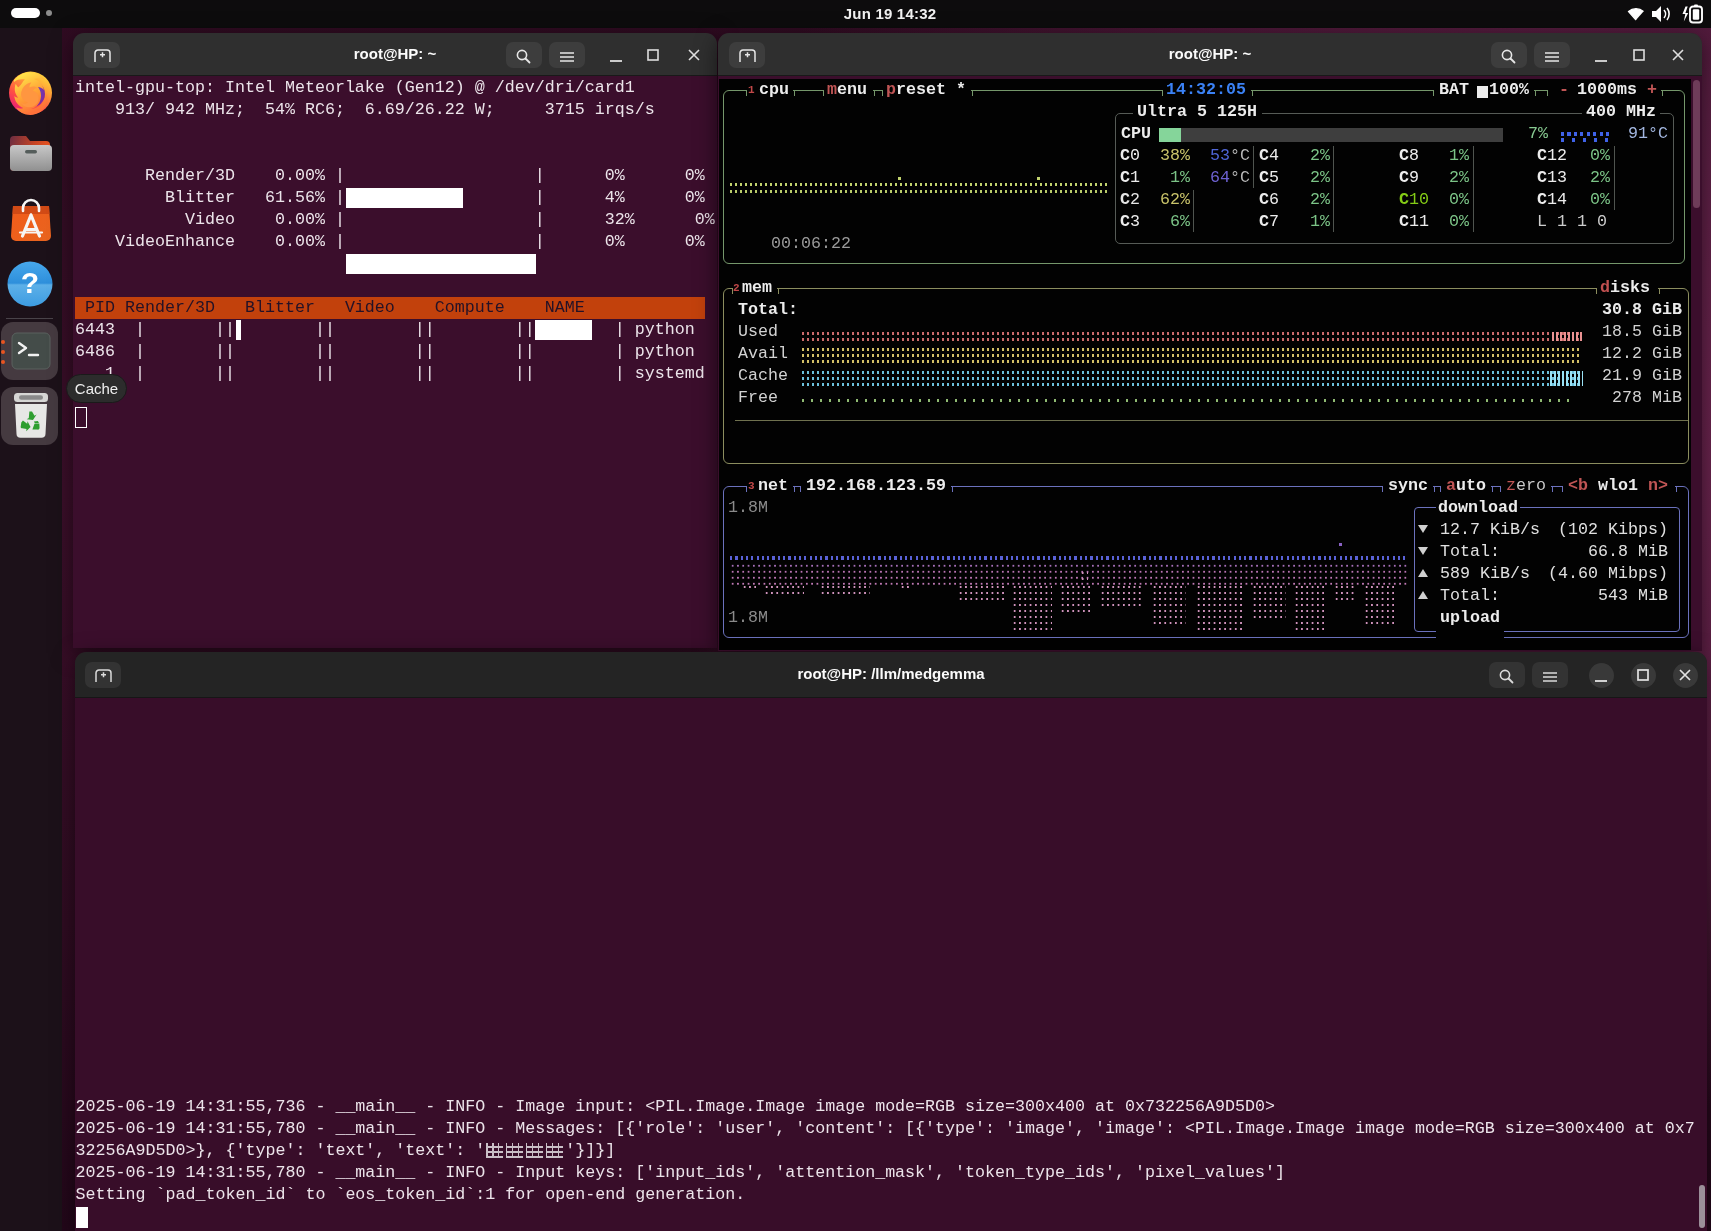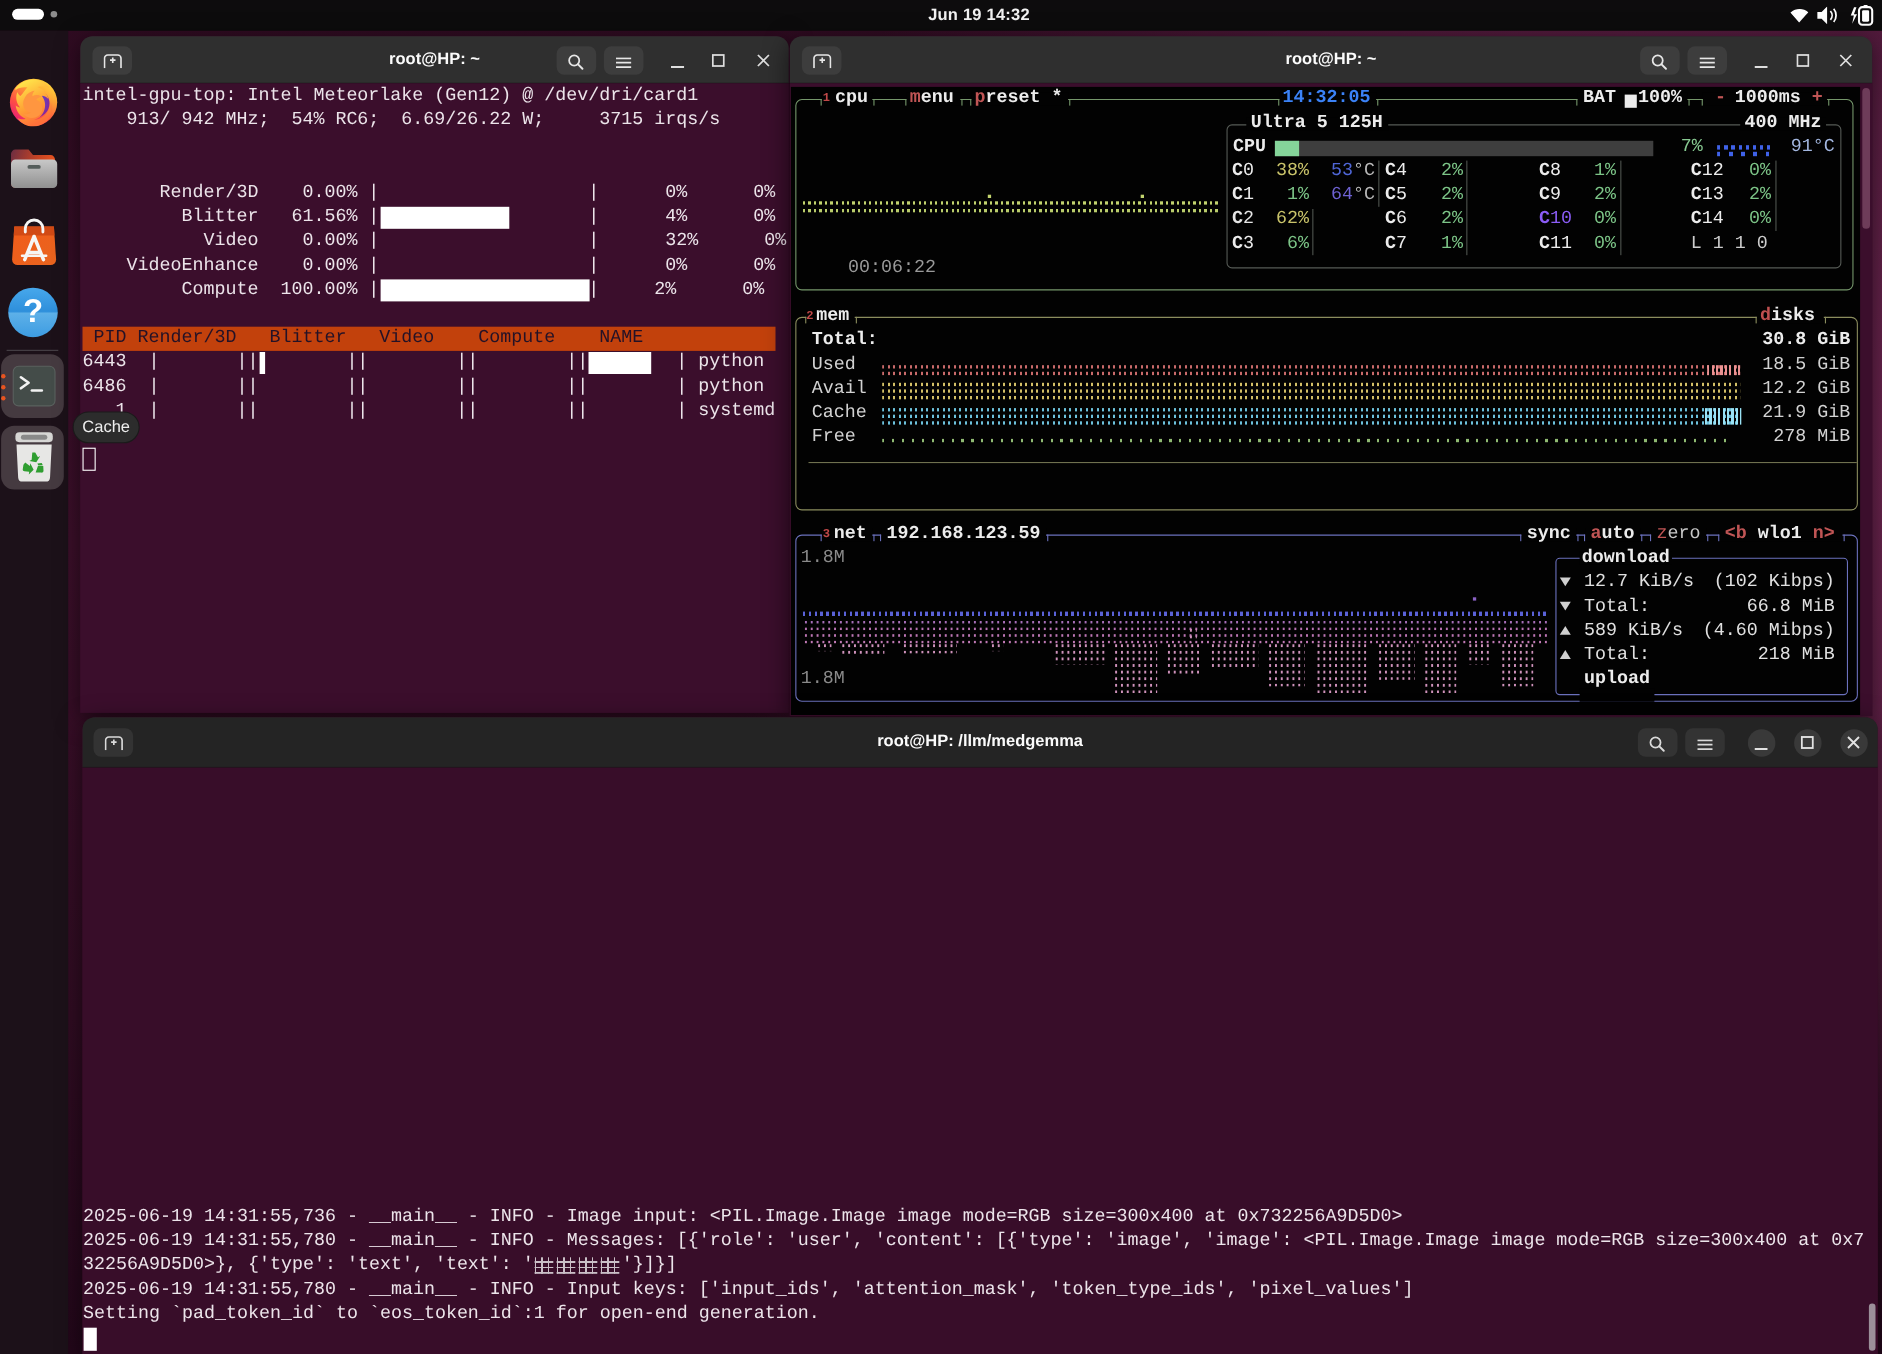--- a/index.html
+++ b/index.html
@@ -176,21 +176,20 @@
       </svg>
   </div>
   <div class="abs" style="left:0;top:43px;width:644px;height:572px;background:#3b0e2c;overflow:hidden">
 
     <div class="tl" style="left:2px;top:1px">intel-gpu-top: Intel Meteorlake (Gen12) @ /dev/dri/card1</div>
     <div class="tl" style="left:2px;top:23px">    913/ 942 MHz;  54% RC6;  6.69/26.22 W;     3715 irqs/s</div>
     <div class="tl" style="left:2px;top:89px">       Render/3D    0.00% |                   |      0%      0%</div>
     <div class="tl" style="left:2px;top:111px">         Blitter   61.56% |                   |      4%      0%</div>
     <div class="tl" style="left:2px;top:133px">           Video    0.00% |                   |      32%      0%</div>
     <div class="tl" style="left:2px;top:155px">    VideoEnhance    0.00% |                   |      0%      0%</div>
-    <div class="tl" style="left:2px;top:177px">         Compute  100.00% |                   |     2%      0% </div>
     <div class="tl" style="left:2px;top:221px;background:#c2410c;color:#241227"> PID Render/3D   Blitter   Video    Compute    NAME            </div>
     <div class="tl" style="left:2px;top:243px">6443  |       ||        ||        ||        ||        | python</div>
     <div class="tl" style="left:2px;top:265px">6486  |       ||        ||        ||        ||        | python</div>
     <div class="tl" style="left:2px;top:287px">   1  |       ||        ||        ||        ||        | systemd</div>
 
     <div class="abs" style="left:273px;top:112px;width:117px;height:20px;background:#ffffff"></div>
     <div class="abs" style="left:273px;top:178px;width:190px;height:20px;background:#ffffff"></div>
 
     <div class="abs" style="left:163px;top:244px;width:5px;height:20px;background:#ffffff"></div>
     <div class="abs" style="left:462px;top:244px;width:57px;height:20px;background:#ffffff"></div>
@@ -290,21 +289,21 @@
     <div class="bt" style="left:541px;top:91px;color:#ececec"><span class="b">C</span>5</div>
     <div class="bt" style="left:592px;top:91px;color:#7cc487">2%</div>
     <div class="bt" style="left:541px;top:113px;color:#ececec"><span class="b">C</span>6</div>
     <div class="bt" style="left:592px;top:113px;color:#7cc487">2%</div>
     <div class="bt" style="left:541px;top:135px;color:#ececec"><span class="b">C</span>7</div>
     <div class="bt" style="left:592px;top:135px;color:#7cc487">1%</div>
     <div class="bt" style="left:681px;top:69px;color:#ececec"><span class="b">C</span>8</div>
     <div class="bt" style="left:731px;top:69px;color:#7cc487">1%</div>
     <div class="bt" style="left:681px;top:91px;color:#ececec"><span class="b">C</span>9</div>
     <div class="bt" style="left:731px;top:91px;color:#7cc487">2%</div>
-    <div class="bt" style="left:681px;top:113px;color:#8b5cf6"><span class="b">C</span>10</div>
+    <div class="bt" style="left:681px;top:113px;color:#84cc16"><span class="b">C</span>10</div>
     <div class="bt" style="left:731px;top:113px;color:#7cc487">0%</div>
     <div class="bt" style="left:681px;top:135px;color:#ececec"><span class="b">C</span>11</div>
     <div class="bt" style="left:731px;top:135px;color:#7cc487">0%</div>
     <div class="bt" style="left:819px;top:69px;color:#ececec"><span class="b">C</span>12</div>
     <div class="bt" style="left:872px;top:69px;color:#7cc487">0%</div>
     <div class="bt" style="left:819px;top:91px;color:#ececec"><span class="b">C</span>13</div>
     <div class="bt" style="left:872px;top:91px;color:#7cc487">2%</div>
     <div class="bt" style="left:819px;top:113px;color:#ececec"><span class="b">C</span>14</div>
     <div class="bt" style="left:872px;top:113px;color:#7cc487">0%</div>
     <div class="bt" style="left:819px;top:135px;color:#cccccc">L 1 1 0</div>
@@ -388,21 +387,21 @@
     <div class="bt" style="left:722px;top:443px;color:#e0e0e0">12.7 KiB/s</div>
     <div class="bt" style="left:840px;top:443px;color:#e0e0e0">(102 Kibps)</div>
     <div class="abs" style="left:700px;top:449px;width:0;height:0;border-left:5px solid transparent;border-right:5px solid transparent;border-top:8px solid #d0d0d0"></div>
     <div class="bt" style="left:722px;top:465px;color:#e0e0e0">Total:</div>
     <div class="bt" style="left:870px;top:465px;color:#e0e0e0">66.8 MiB</div>
     <div class="abs" style="left:700px;top:471px;width:0;height:0;border-left:5px solid transparent;border-right:5px solid transparent;border-top:8px solid #d0d0d0"></div>
     <div class="bt" style="left:722px;top:487px;color:#e0e0e0">589 KiB/s</div>
     <div class="bt" style="left:830px;top:487px;color:#e0e0e0">(4.60 Mibps)</div>
     <div class="abs" style="left:700px;top:493px;width:0;height:0;border-left:5px solid transparent;border-right:5px solid transparent;border-bottom:8px solid #d0d0d0"></div>
     <div class="bt" style="left:722px;top:509px;color:#e0e0e0">Total:</div>
-    <div class="bt" style="left:880px;top:509px;color:#e0e0e0">218 MiB</div>
+    <div class="bt" style="left:880px;top:509px;color:#e0e0e0">543 MiB</div>
     <div class="abs" style="left:700px;top:515px;width:0;height:0;border-left:5px solid transparent;border-right:5px solid transparent;border-bottom:8px solid #d0d0d0"></div>
     <div class="abs" style="left:12px;top:480px;width:678px;height:4px;background:repeating-linear-gradient(90deg,#5a62d8 0 2.2px,transparent 2.2px 5.3px)"></div>
     <div class="abs" style="left:12px;top:487px;width:678px;height:4px;background-image:radial-gradient(#a66fb8 1.2px,transparent 1.3px);background-size:5.3px 5.5px"></div>
     <div class="abs" style="left:12px;top:493px;width:678px;height:4px;background-image:radial-gradient(#b873b2 1.2px,transparent 1.3px);background-size:5.3px 5.5px"></div>
     <div class="abs" style="left:12px;top:499px;width:678px;height:4px;background-image:radial-gradient(#bd76b4 1.2px,transparent 1.3px);background-size:5.3px 5.5px"></div>
     <div class="abs" style="left:12px;top:505px;width:678px;height:4px;background-image:radial-gradient(#c079b5 1.2px,transparent 1.3px);background-size:5.3px 5.5px"></div>
     <div class="abs" style="left:621px;top:467px;width:3px;height:3px;background:#8a62c4"></div>
     <div class="abs" style="left:24px;top:508px;width:14px;height:8px;background-image:radial-gradient(#cf92bb 1.2px,transparent 1.3px);background-size:5.3px 6px"></div>
     <div class="abs" style="left:46px;top:508px;width:40px;height:12px;background-image:radial-gradient(#cf92bb 1.2px,transparent 1.3px);background-size:5.3px 6px"></div>
     <div class="abs" style="left:102px;top:508px;width:50px;height:10px;background-image:radial-gradient(#cf92bb 1.2px,transparent 1.3px);background-size:5.3px 6px"></div>

